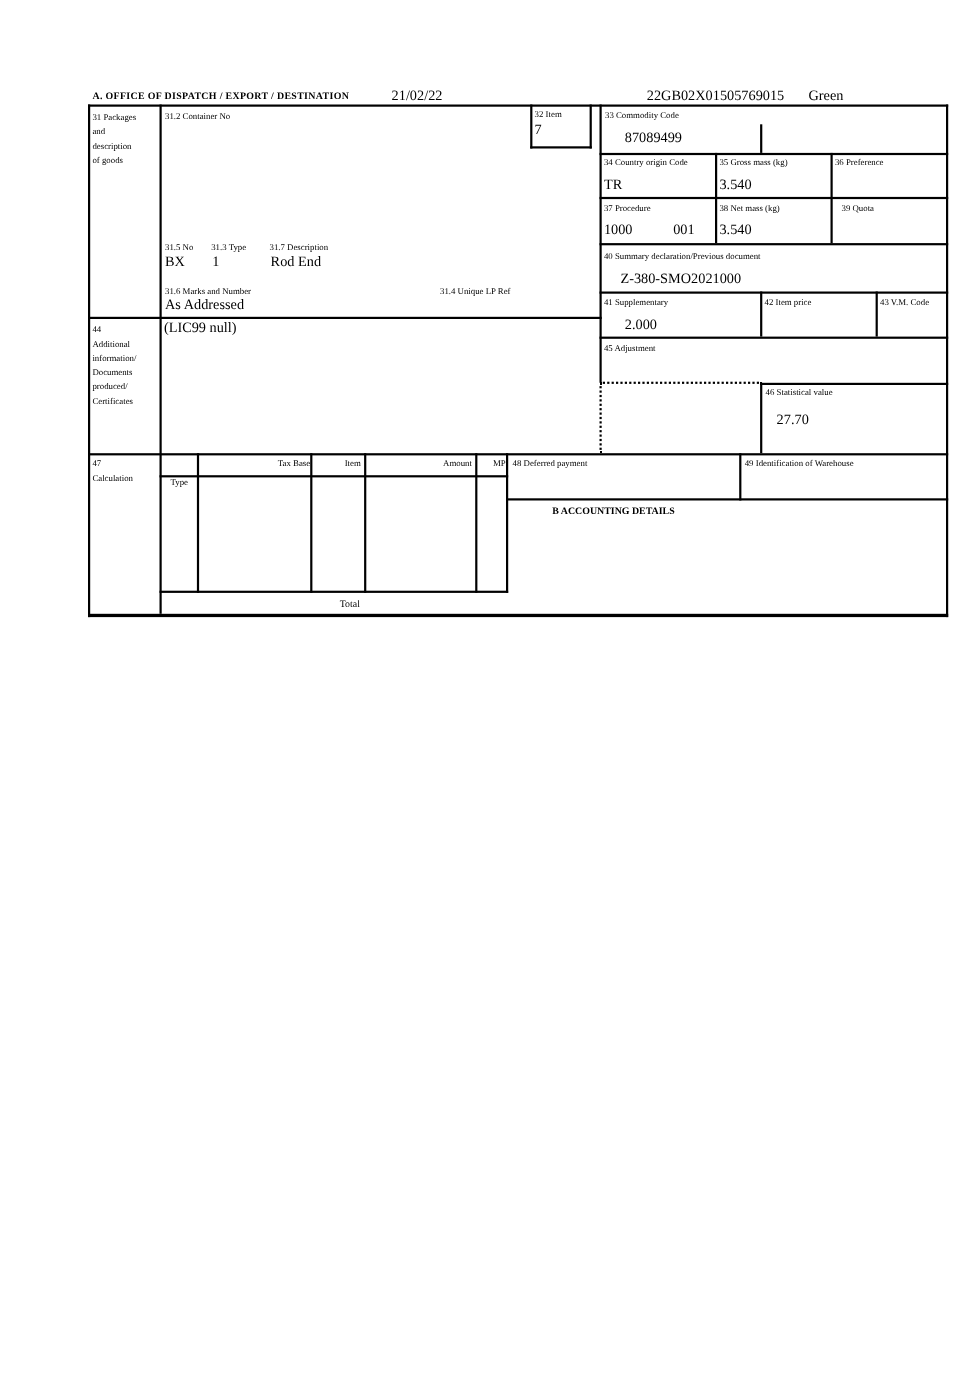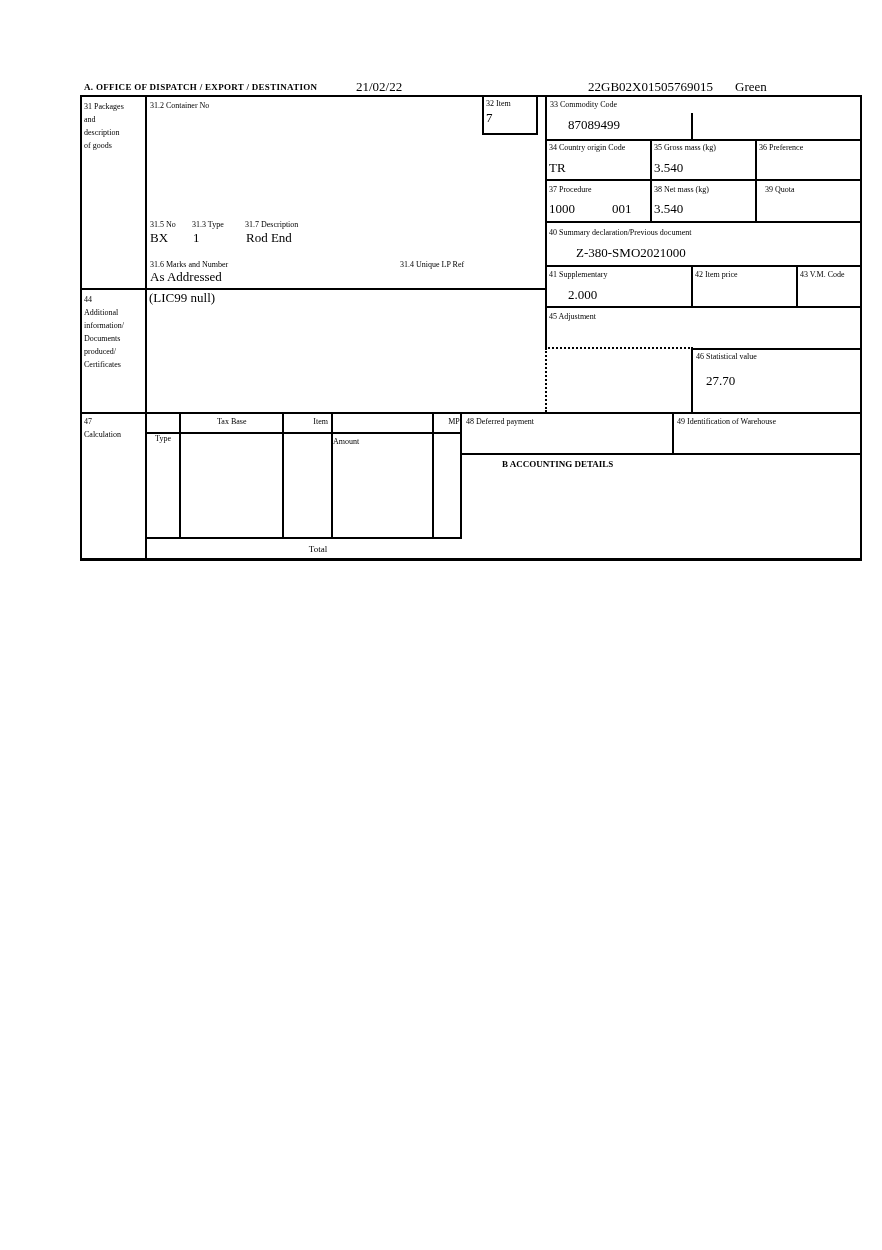--- a/index.html
+++ b/index.html
@@ -94,21 +94,21 @@
   <span class="lbl" style="left:759px;top:143px;">36 Preference</span>
 
   <span class="lbl" style="left:549px;top:185px;">37 Procedure</span>
   <span class="val" style="left:549px;top:202px;">1000</span>
   <span class="val" style="left:612px;top:202px;">001</span>
   <span class="lbl" style="left:654px;top:185px;">38 Net mass (kg)</span>
   <span class="val" style="left:654px;top:202px;">3.540</span>
   <span class="lbl" style="left:723px;top:185px;margin-left:42px;">39 Quota</span>
 
   <span class="lbl" style="left:549px;top:228px;">40 Summary declaration/Previous document</span>
-  <span class="val" style="left:576px;top:246px;text-align:center;">Z-380-SMO2021000</span>
+  <span class="val" style="left:564px;top:246px;text-align:center;">Z-380-SMO2021000</span>
 
   <span class="lbl" style="left:549px;top:270px;">41 Supplementary</span>
   <span class="val" style="left:568px;top:288px;">2.000</span>
   <span class="lbl" style="left:695px;top:270px;">42 Item price</span>
   <span class="lbl" style="left:800px;top:270px;">43 V.M. Code</span>
 
   <span class="lbl-wrap" style="left:84px;top:293px;width:62px;">44
 Additional
 information/
 Documents
@@ -116,23 +116,23 @@
 Certificates</span>
   <span class="val" style="left:149px;top:291px;text-align:right;">(LIC99 null)</span>
 
   <span class="lbl" style="left:549px;top:312px;">45 Adjustment</span>
   <span class="lbl" style="left:696px;top:352px;">46 Statistical value</span>
   <span class="val" style="left:706px;top:374px;">27.70</span>
 
   <span class="lbl-wrap" style="left:84px;top:415px;width:62px;">47
 Calculation</span>
   <span class="colhdr" style="left:147px;top:434px;width:32px;text-align:center;">Type</span>
-  <span class="colhdr" style="left:181px;top:417px;width:101px;text-align:left;padding-left:36px;">Tax Base</span>
+  <span class="colhdr" style="left:181px;top:417px;width:101px;text-align:right;">Tax Base</span>
   <span class="colhdr" style="left:284px;top:417px;width:44px;text-align:right;">Item</span>
-  <span class="colhdr" style="left:333px;top:417px;width:96px;margin-top:20px;">Amount</span>
+  <span class="colhdr" style="left:333px;top:417px;width:96px;text-align:right;">Amount</span>
   <span class="colhdr" style="left:434px;top:417px;width:40px;text-align:center;">MP</span>
   <span class="colhdr" style="left:238px;top:544px;width:160px;text-align:center;font-size:9px;">Total</span>
 
   <span class="lbl" style="left:466px;top:417px;">48 Deferred payment</span>
   <span class="lbl" style="left:677px;top:417px;">49 Identification of Warehouse</span>
   <span class="bold9" style="left:466px;top:459px;padding-left:36px;">B ACCOUNTING DETAILS</span>
 
 </div>
 
 </body></html>

